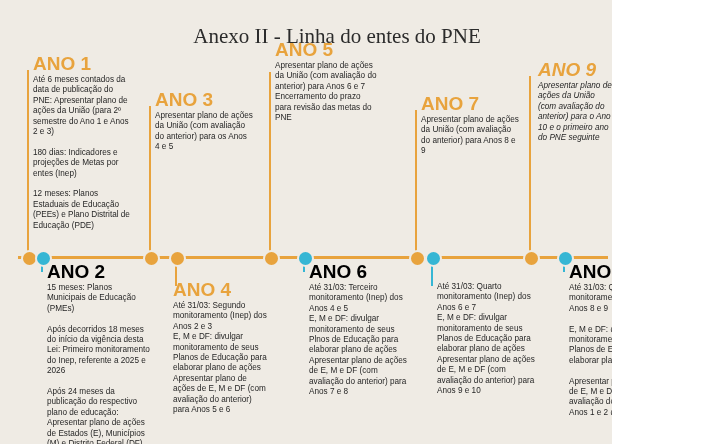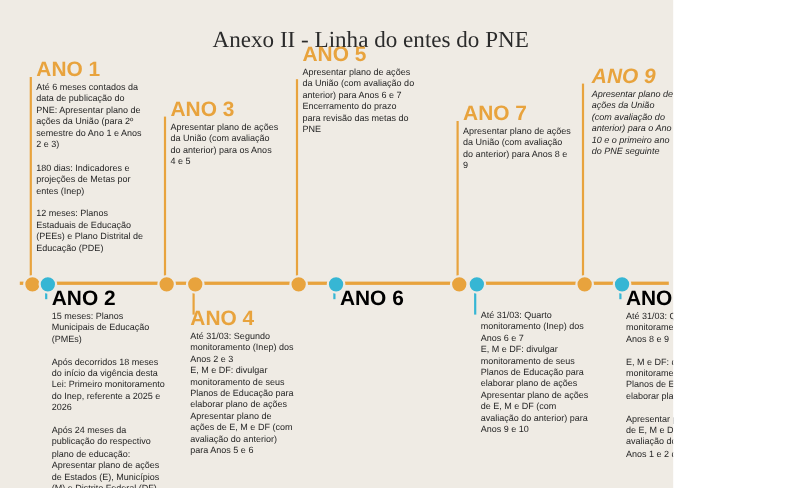--- a/index.html
+++ b/index.html
@@ -128,20 +128,23 @@
     <div class="hdr orange">ANO 4</div>
     <div class="body">Até 31/03: Segundo monitoramento (Inep) dos Anos 2 e 3
 E, M e DF: divulgar monitoramento de seus Planos de Educação para elaborar plano de ações
 Apresentar plano de ações de E, M e DF (com avaliação do anterior) para Anos 5 e 6</div>
   </div>
 
   <div class="vline blue" style="left:303px;top:258px;height:14px;"></div>
   <div class="dot blue" style="left:297px;top:250px;"></div>
   <div class="block" style="left:309px;top:264px;width:104px;">
     <div class="hdr blue">ANO 6</div>
+    <div class="body">Até 31/03: Terceiro monitoramento (Inep) dos Anos 4 e 5
+E, M e DF: divulgar monitoramento de seus Plnos de Educação para elaborar plano de ações
+Apresentar plano de ações de E, M e DF (com avaliação do anterior) para Anos 7 e 8</div>
   </div>
 
   <div class="vline blue" style="left:431px;top:258px;height:28px;"></div>
   <div class="dot blue" style="left:425px;top:250px;"></div>
   <div class="block" style="left:437px;top:282px;width:104px;">
     <div class="body">Até 31/03: Quarto monitoramento (Inep) dos Anos 6 e 7
 E, M e DF: divulgar monitoramento de seus Planos de Educação para elaborar plano de ações
 Apresentar plano de ações de E, M e DF (com avaliação do anterior) para Anos 9 e 10</div>
   </div>
 

